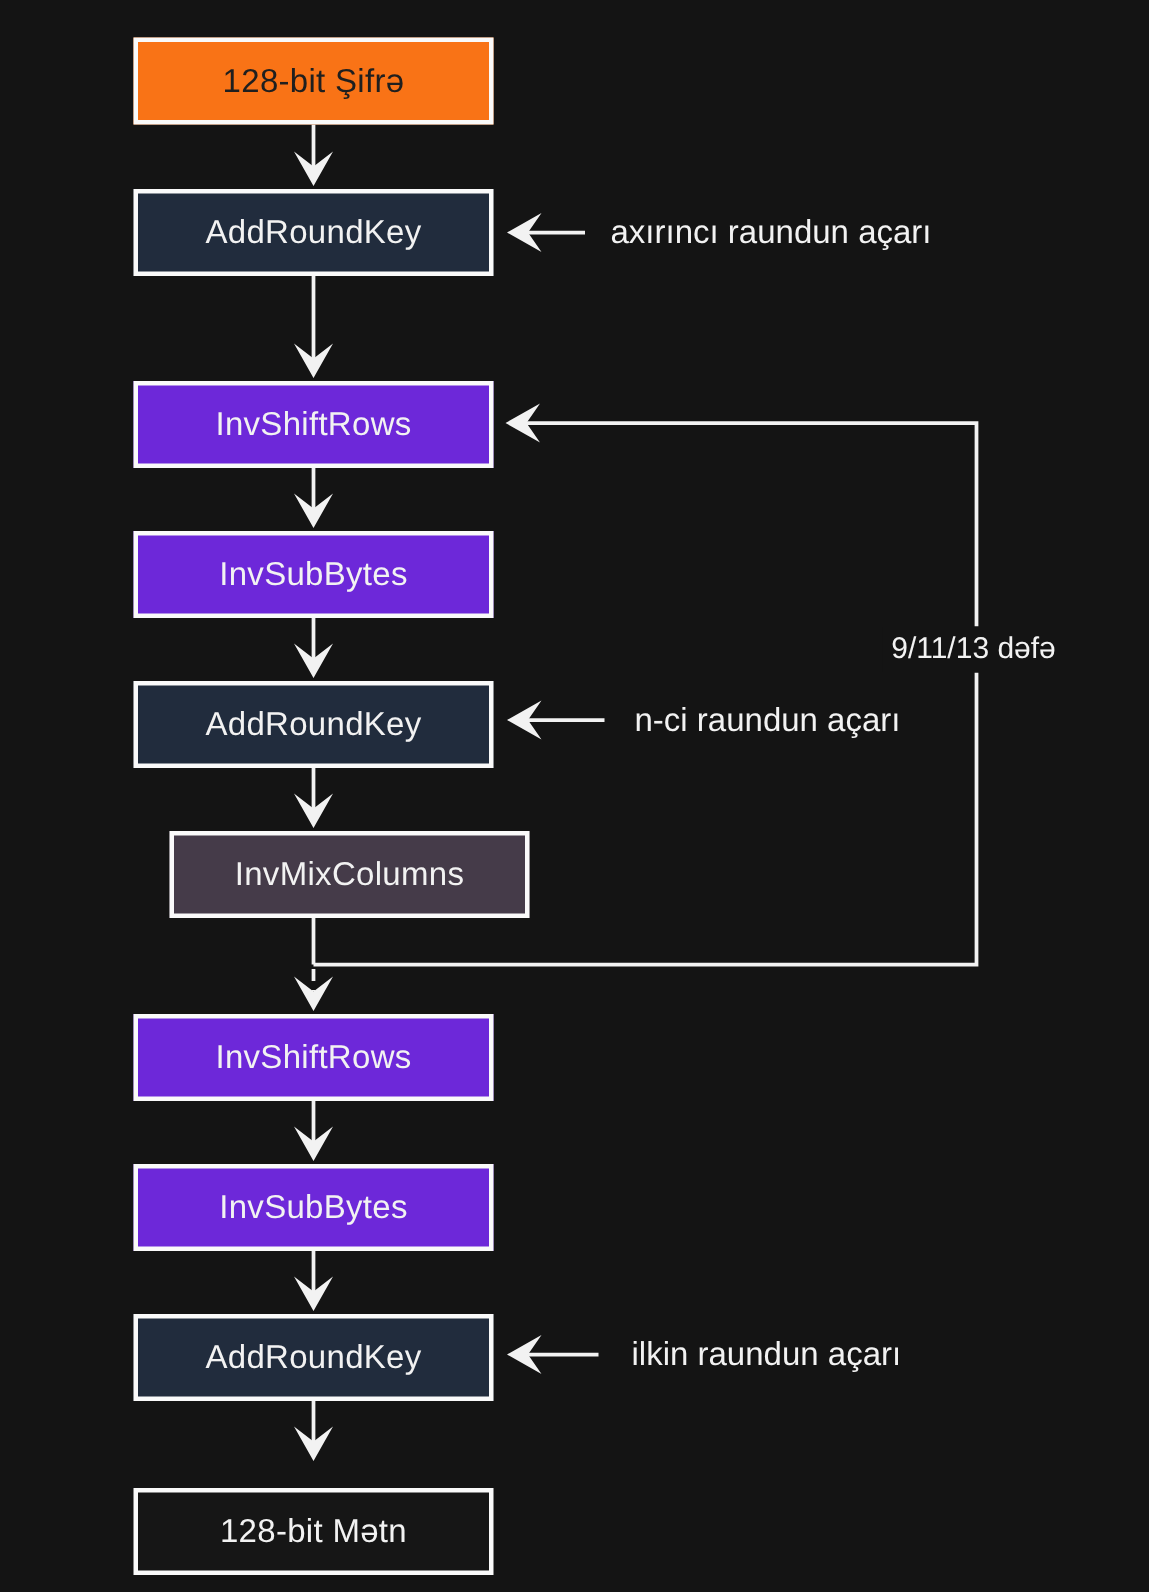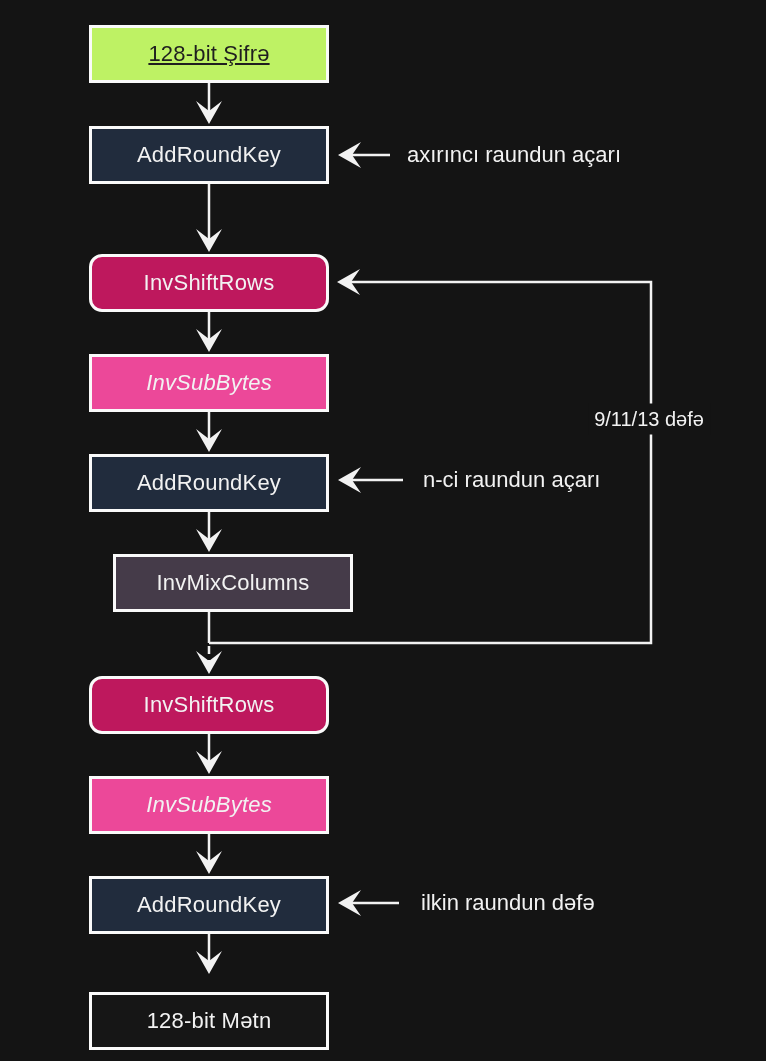--- a/index.html
+++ b/index.html
@@ -19,37 +19,37 @@
     height: 58px;
     box-sizing: border-box;
     border: 3px solid #fafafa;
     display: flex;
     align-items: center;
     justify-content: center;
     font-size: 22px;
     color: #f2f2f2;
     letter-spacing: 0.2px;
   }
-  .fill-cipher   { background: #bef264; color: #1f1f1f; text-decoration: underline; }
+  .fill-cipher   { background: #f97316; color: #1f1f1f; }
   .fill-ark      { background: #212c3d; }
-  .fill-isr      { background: #be185d; border-radius: 13px; }
-  .fill-isb      { background: #ec4899; font-style: italic; }
+  .fill-isr      { background: #6d28d9; }
+  .fill-isb      { background: #6d28d9; }
   .fill-imc      { background: #453b49; margin-left: 24px; }
   .fill-plain    { background: #161616; margin-top: 16px; }
   .side-label {
     position: absolute;
     color: #f2f2f2;
     font-size: 22px;
     line-height: 26px;
     white-space: nowrap;
   }
   .loop-label {
     position: absolute;
     left: 649px;
-    top: 419px;
+    top: 433px;
     transform: translate(-50%, -50%);
     background: #141414;
     padding: 4px 6px;
     color: #f2f2f2;
     font-size: 20px;
     white-space: nowrap;
   }
   .shaft { stroke: #f2f2f2; stroke-width: 2.5; fill: none; }
   .head  { fill: #f2f2f2; stroke: none; }
 </style>
@@ -127,16 +127,16 @@
   <div class="box fill-isb" style="top:354px">InvSubBytes</div>
   <div class="box fill-ark" style="top:454px">AddRoundKey</div>
   <div class="box fill-imc" style="top:554px">InvMixColumns</div>
   <div class="box fill-isr" style="top:676px">InvShiftRows</div>
   <div class="box fill-isb" style="top:776px">InvSubBytes</div>
   <div class="box fill-ark" style="top:876px">AddRoundKey</div>
   <div class="box fill-plain" style="top:976px">128-bit Mətn</div>
 
   <div class="side-label" style="left:407px; top:142px">axırıncı raundun açarı</div>
   <div class="side-label" style="left:423px; top:467px">n-ci raundun açarı</div>
-  <div class="side-label" style="left:421px; top:890px">ilkin raundun dəfə</div>
+  <div class="side-label" style="left:421px; top:890px">ilkin raundun açarı</div>
   <div class="loop-label">9/11/13 dəfə</div>
 
 </div>
 
 </body></html>

